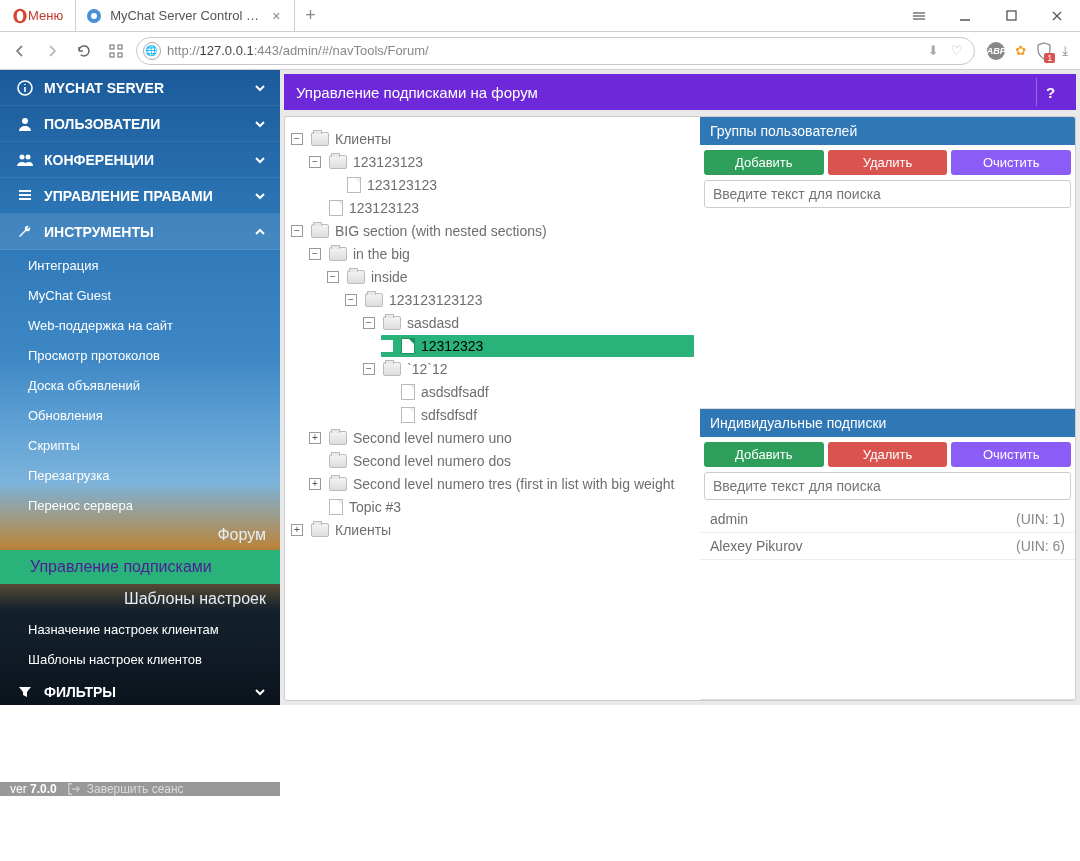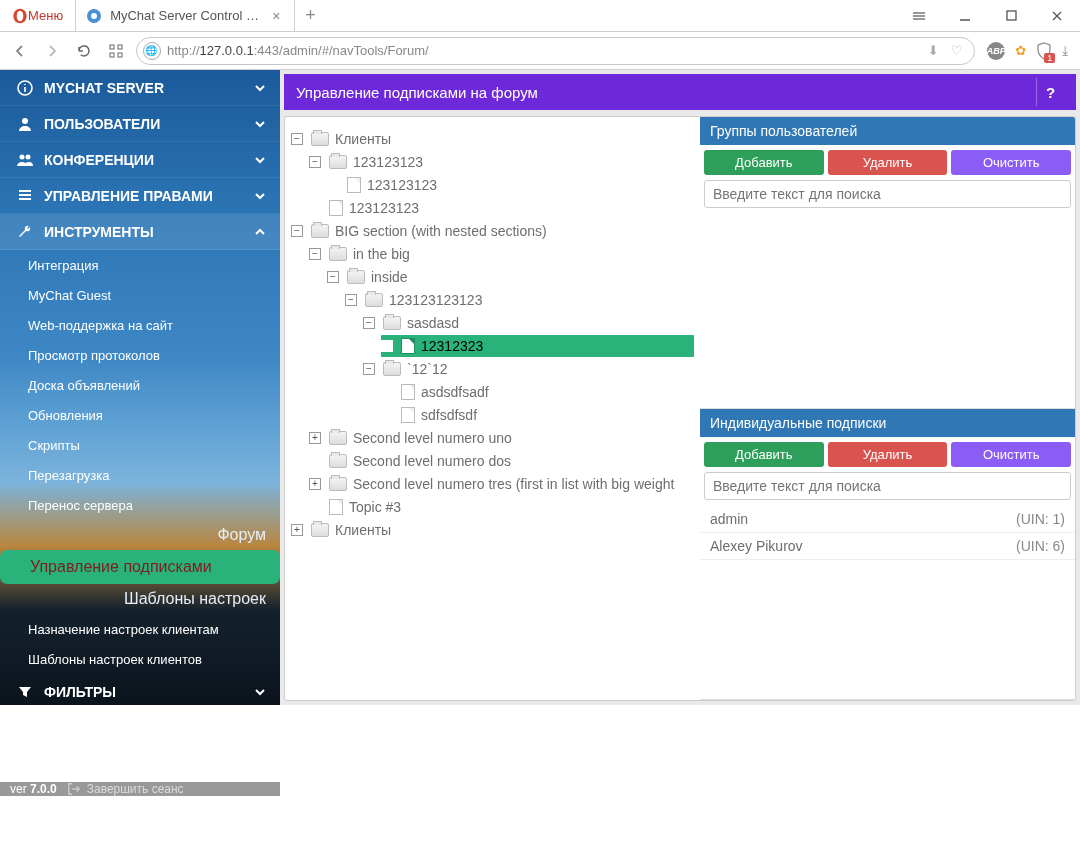--- a/index.html
+++ b/index.html
@@ -30,21 +30,21 @@
   .shield-badge { position:absolute; bottom:-3px; right:-3px; background:#d9534f; color:#fff; font-size:9px; padding:0 3px; border-radius:2px; }
   
   .app { height:635px; display:flex; }
   .sidebar { width:280px; background:linear-gradient(to bottom,#1a5a9a 0%,#2e78b8 25%,#3d87c5 45%,#5c9fd3 55%,#7cb3dc 65%,#b9863f 75%,#14212c 85%,#0b141d 100%); color:#fff; display:flex; flex-direction:column; position:relative; }
   .sidebar::before { content:""; position:absolute; inset:0; background:linear-gradient(to bottom,#3166a2,#3d87c5 40%,#6ea8d4 55%,#c79553 72%,#1c2a38 80%,#0e1822); z-index:-1; }
   .nav-item { display:flex; align-items:center; padding:0 14px; height:36px; cursor:pointer; font-weight:bold; font-size:14px; border-bottom:1px solid rgba(255,255,255,0.08); }
   .nav-item .ni-icon { width:22px; display:flex; justify-content:center; margin-right:8px; }
   .nav-item .arrow { margin-left:auto; }
   .sub-item { padding:0 14px 0 28px; height:30px; display:flex; align-items:center; color:#fff; font-size:13px; cursor:pointer; }
   .sub-section-right { text-align:right; padding:6px 14px; color:#e4eef8; font-size:16px; }
-  .sub-section-right.active { background:#2ab27b; color:#7f1d1d; font-weight:normal; padding:8px 14px; text-align:left;border-radius:7px; }
+  .sub-section-right.active { background:#2ab27b; color:#4c1d95; font-weight:normal; padding:8px 14px; text-align:left; }
   .sub-section-right.active span { padding-left:16px; }
   .sidebar-footer { margin-top:auto; background:rgba(0,0,0,0.4); height:30px; display:flex; align-items:center; padding:0 10px; gap:10px; font-size:12px; }
   .sidebar-footer .logout { color:#ddd; display:flex; align-items:center; gap:6px; }
 
   .content { flex:1; background:#e9e9e9; display:flex; flex-direction:column; padding:4px; gap:6px; }
   .header-bar { background:#6d28d9; color:#fff; display:flex; align-items:center; height:36px; padding:0 12px; font-size:15px; }
   .header-bar .help { margin-left:auto; width:28px; height:28px; border-left:1px solid rgba(255,255,255,0.3); display:flex; align-items:center; justify-content:center; font-weight:bold; }
   .main-panels { flex:1; background:#fff; border:1px solid #ccc; border-radius:3px; display:flex; overflow:hidden; }
   .tree-panel { flex:1; overflow:auto; padding:10px 6px; color:#6e6e6e; font-size:14px; }
   .right-col { width:375px; display:flex; flex-direction:column; border-left:0; }

